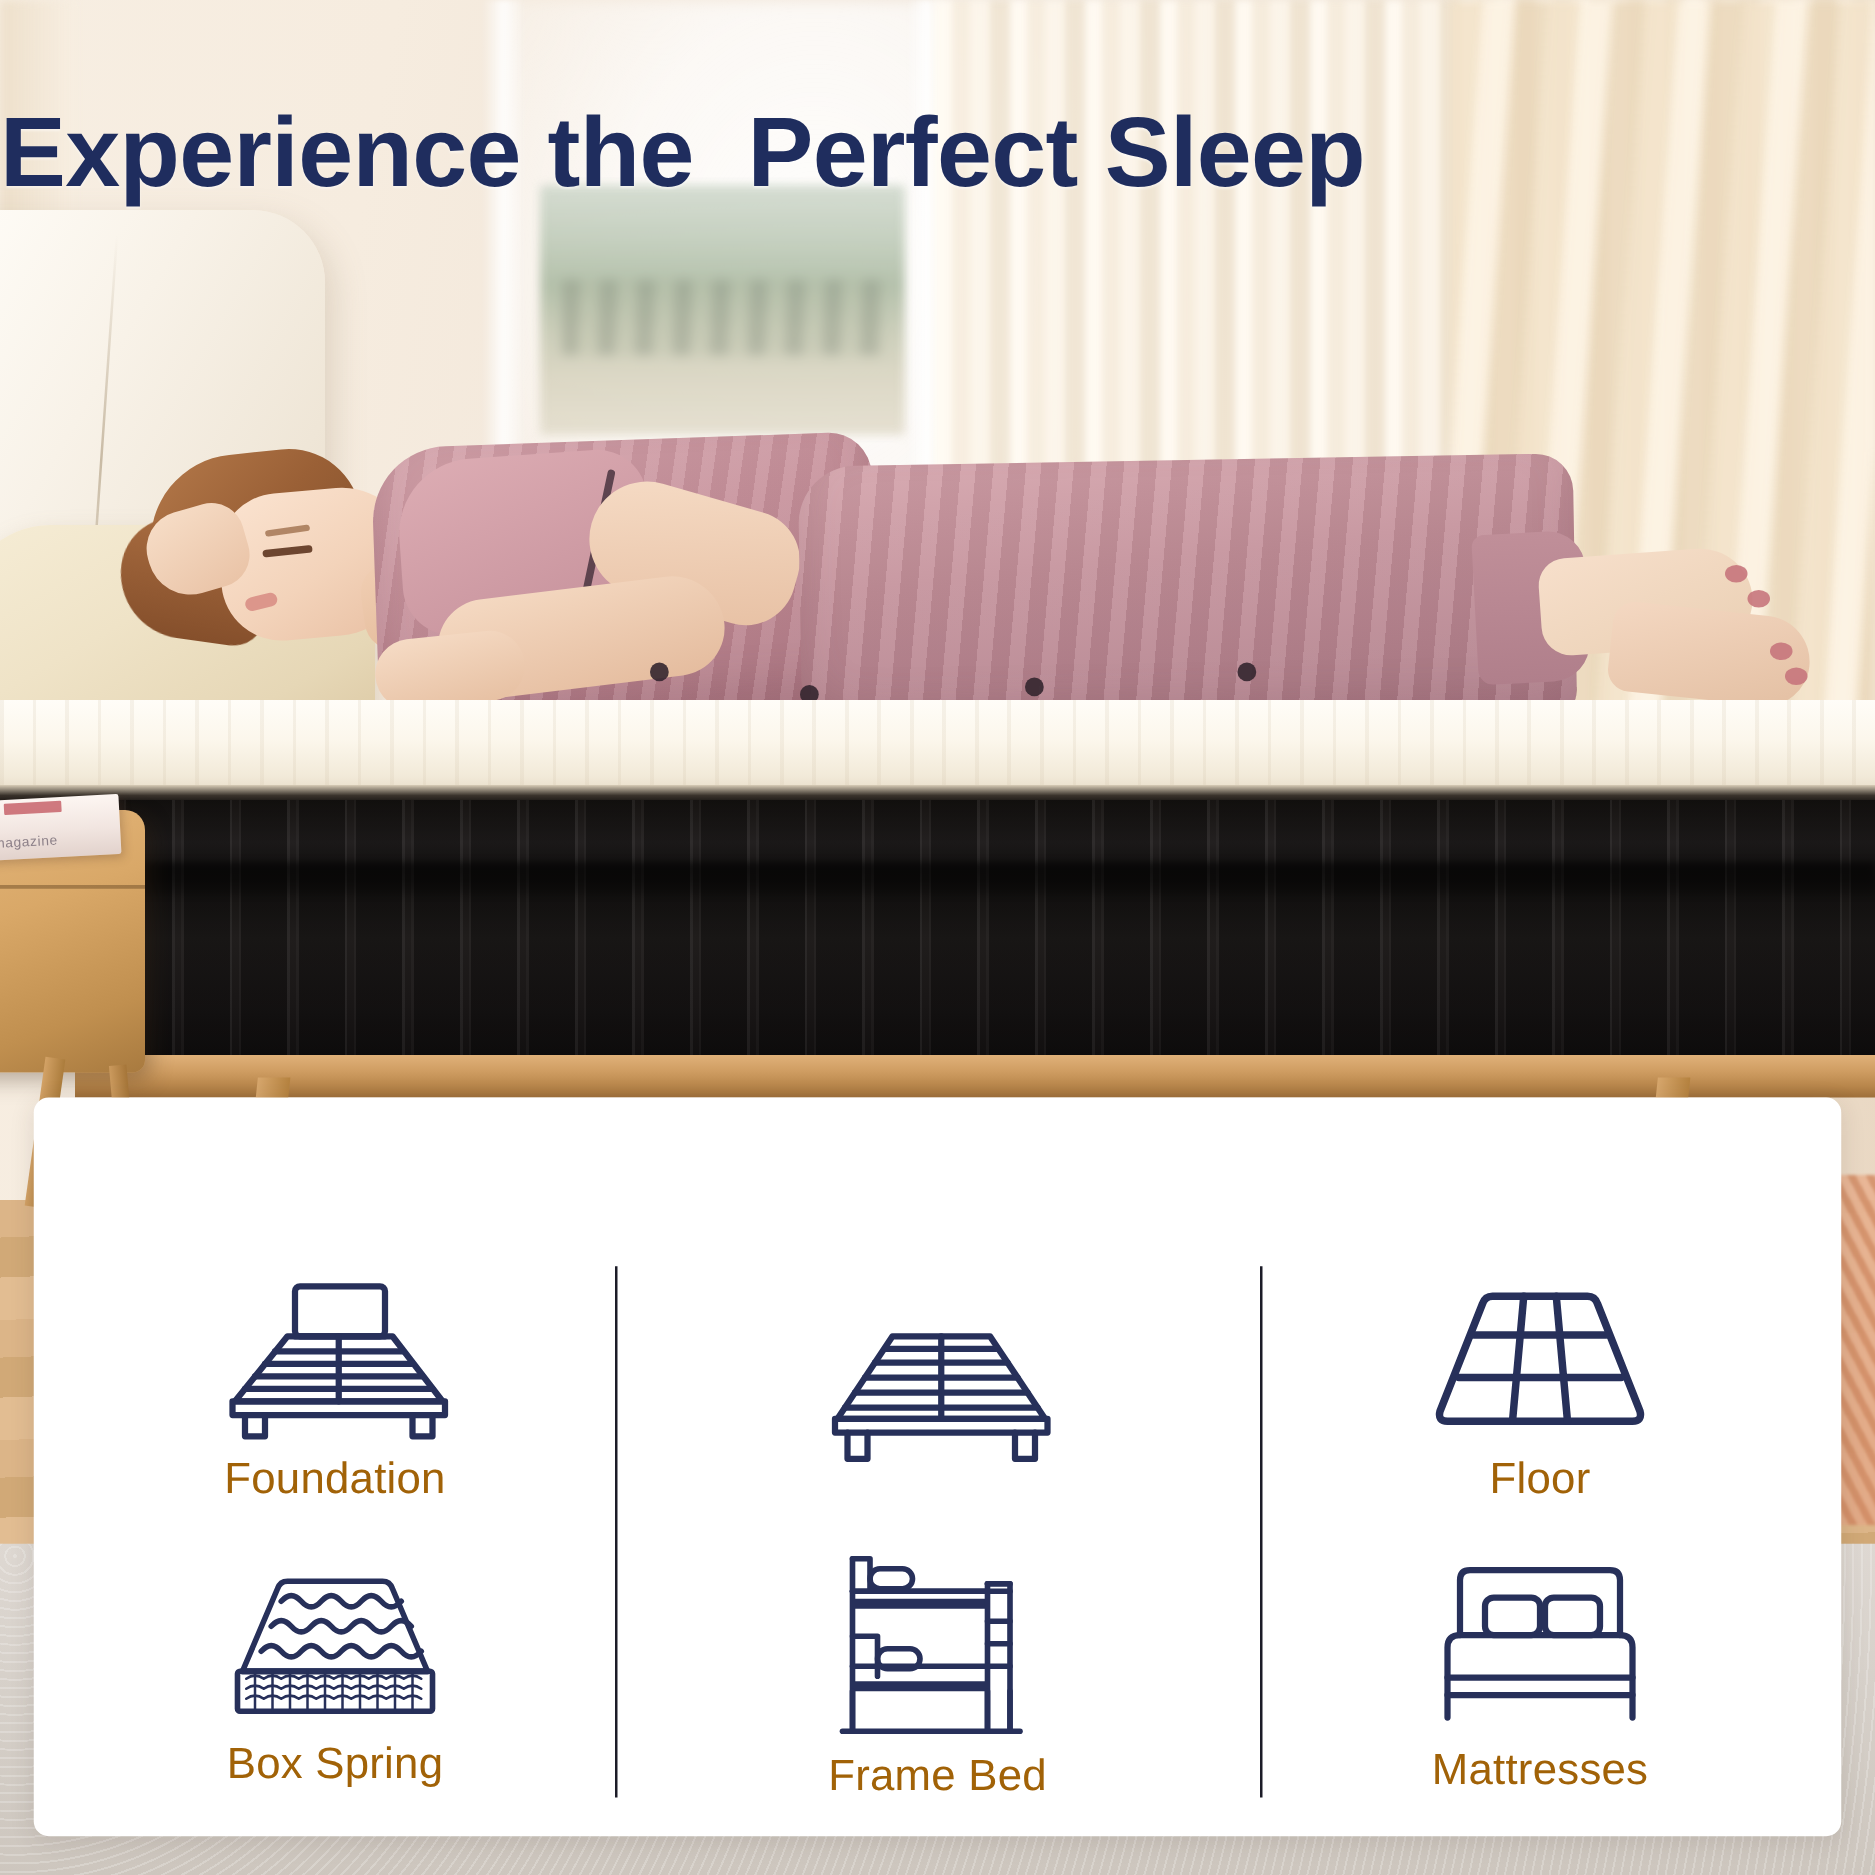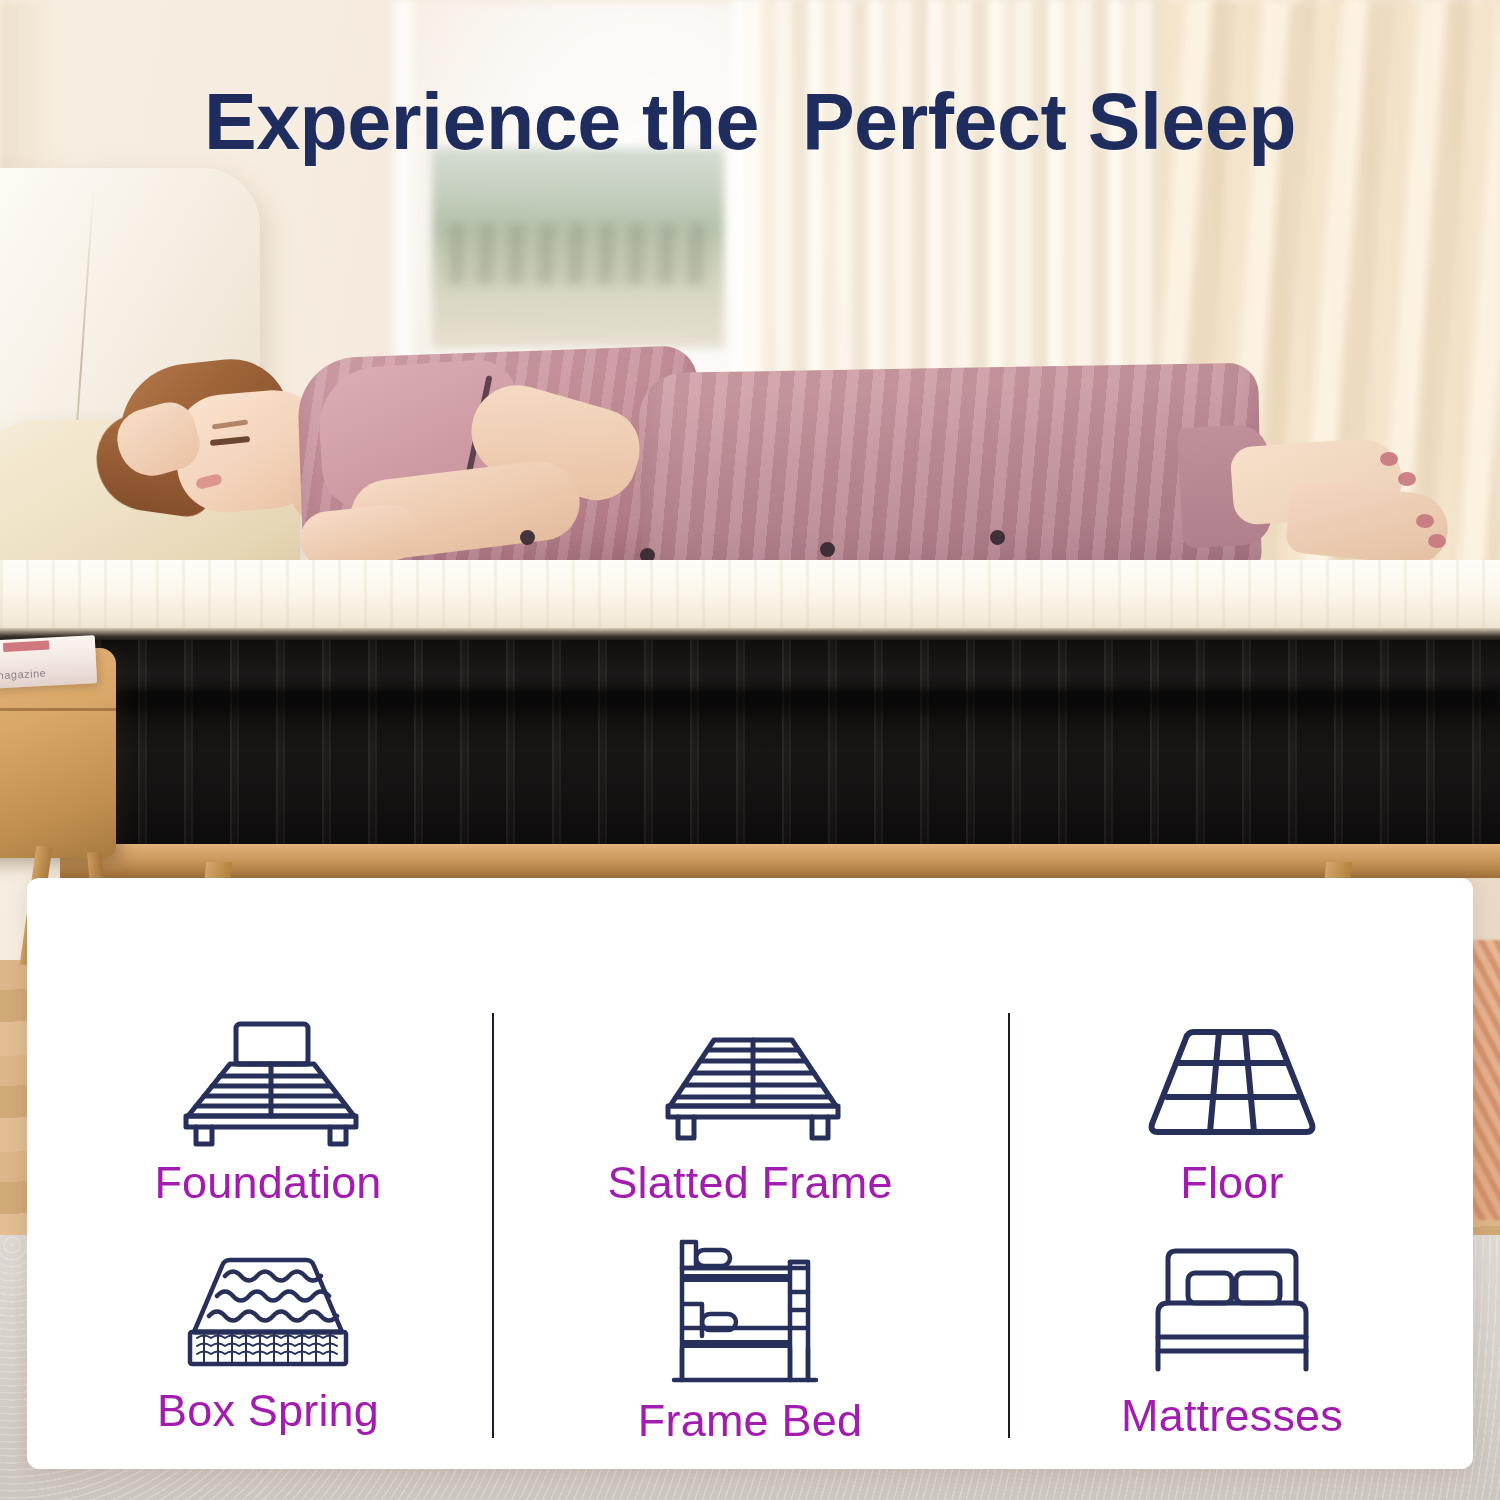--- a/index.html
+++ b/index.html
@@ -272,21 +272,21 @@
   .foot2{
     position:absolute;left:1288px;top:158px;width:160px;height:72px;
     background:linear-gradient(160deg,#f4d8c2,#e3bfa2);
     border-radius:22px 46px 44px 22px;transform:rotate(6deg);
   }
   .toe{position:absolute;width:18px;height:14px;border-radius:50%;background:#c7757c;opacity:.9;}
 
   
   .headline{
     position:absolute;left:0;top:82px;width:1500px;
-    text-align:center;
+    text-align:left;
     font-family:"Liberation Sans","DejaVu Sans",sans-serif;
     font-weight:bold;font-size:79px;letter-spacing:-.5px;
     color:#1f2d5e;line-height:1;
     text-shadow:0 1px 2px rgba(255,255,255,.5);
     white-space:pre;
   }
 
   
   .card{
     position:absolute;left:27px;top:878px;width:1446px;height:591px;
@@ -303,21 +303,21 @@
     position:absolute;left:0;top:120px;width:1446px;height:455px;
     display:grid;grid-template-columns:1fr 1fr 1fr;grid-template-rows:1fr 1fr;
   }
   .cell{
     position:relative;display:flex;flex-direction:column;
     align-items:center;justify-content:center;gap:12px;
   }
   .cell svg{display:block;}
   .cell-label{
     font-family:"Liberation Sans","DejaVu Sans",sans-serif;
-    font-size:45px;color:#a21caf;letter-spacing:.2px;line-height:1;
+    font-size:35px;color:#a16207;letter-spacing:.2px;line-height:1;
   }
   .vdiv{
     position:absolute;top:15px;width:2px;height:425px;background:#1c1c28;
   }
   .vdiv.d1{left:465px;}
   .vdiv.d2{left:981px;}
 </style>
 </head>
 <body>
 
@@ -419,21 +419,20 @@
           <path d="M26 79 H180"></path>
           <path d="M34 67 H172"></path>
           <path d="M42 55 H164"></path>
           <path d="M50 43 H156"></path>
           <path d="M58 32 H148"></path>
           <path d="M103 22 V88"></path>
           <rect x="18" y="88" width="170" height="11"></rect>
           <path d="M28 99 V120 M44 99 V120 M28 120 H44"></path>
           <path d="M162 99 V120 M178 99 V120 M162 120 H178"></path>
         </svg>
-        <div class="cell-label">Slatted Frame</div>
       </div>
 
       <div class="cell">
         <svg width="200" height="130" viewBox="0 0 200 130" fill="none" stroke="#27305a" stroke-width="6" stroke-linejoin="round" stroke-linecap="round">
           <path d="M62 14 H138 Q144 14 146 20 L180 106 Q182 114 174 114 H26 Q18 114 20 106 L54 20 Q56 14 62 14 Z"></path>
           <path d="M47 45 H153"></path>
           <path d="M35 79 H165"></path>
           <path d="M87 14 L78 114"></path>
           <path d="M113 14 L122 114"></path>
         </svg>

